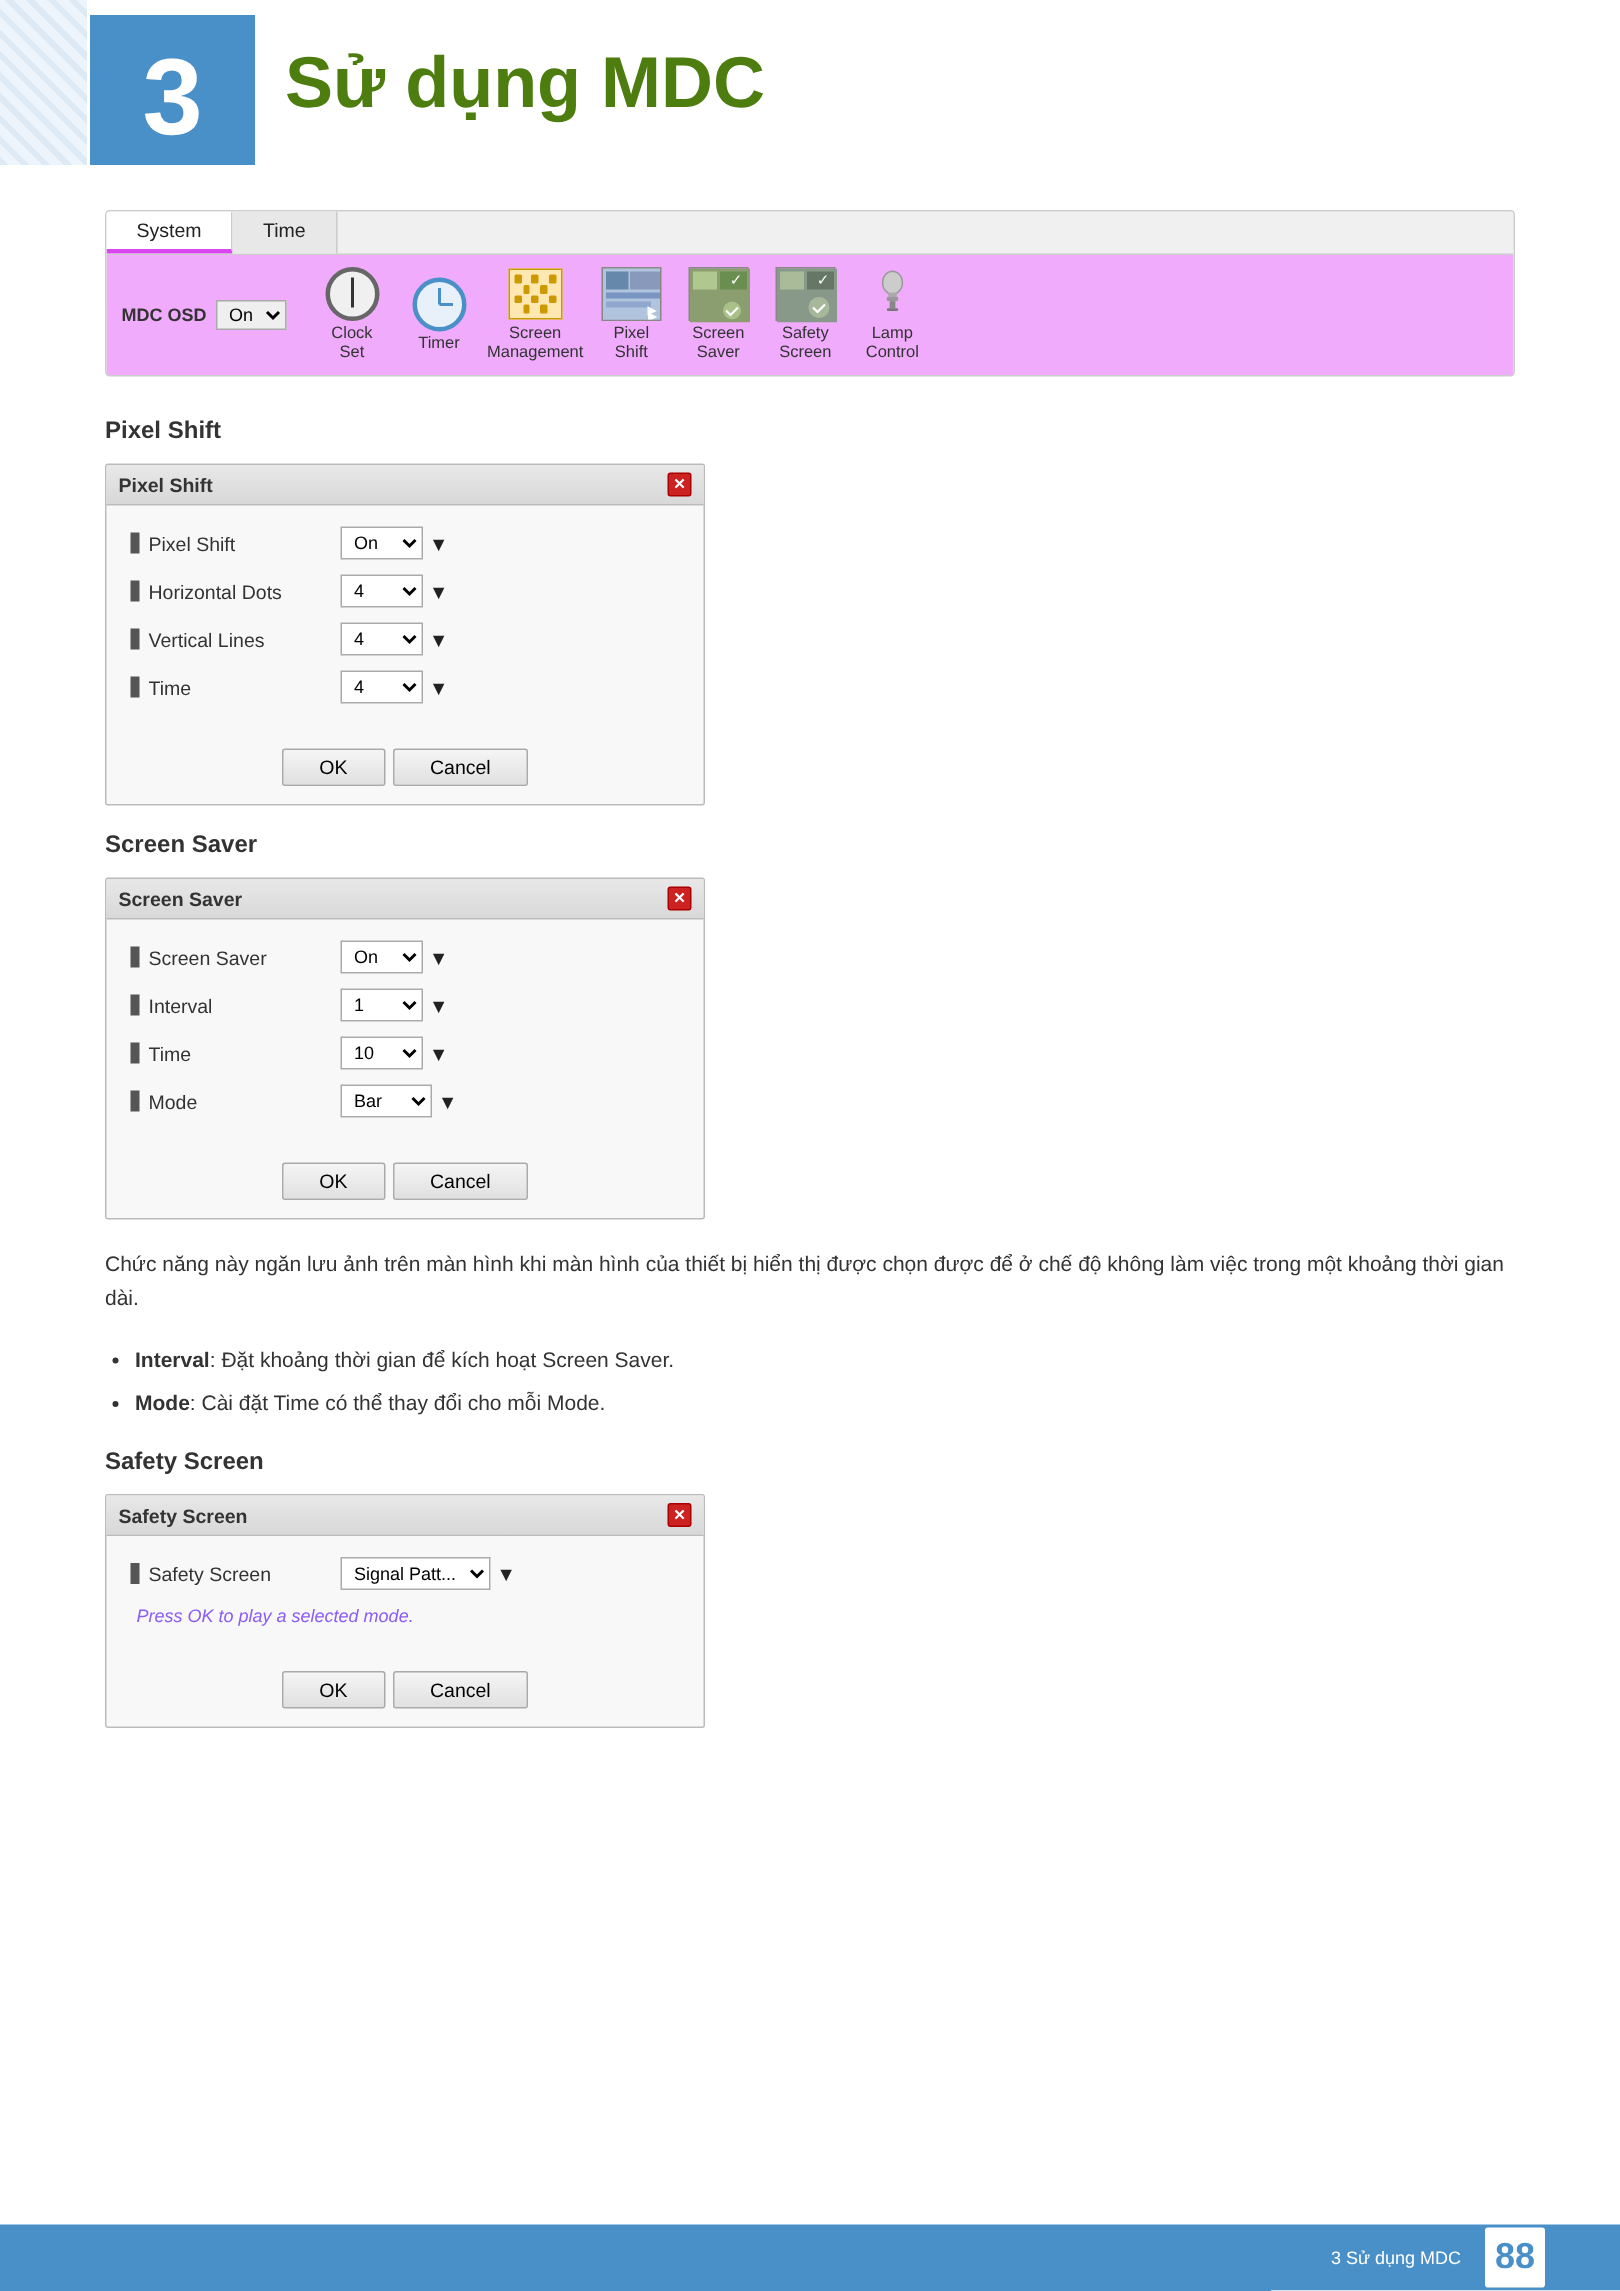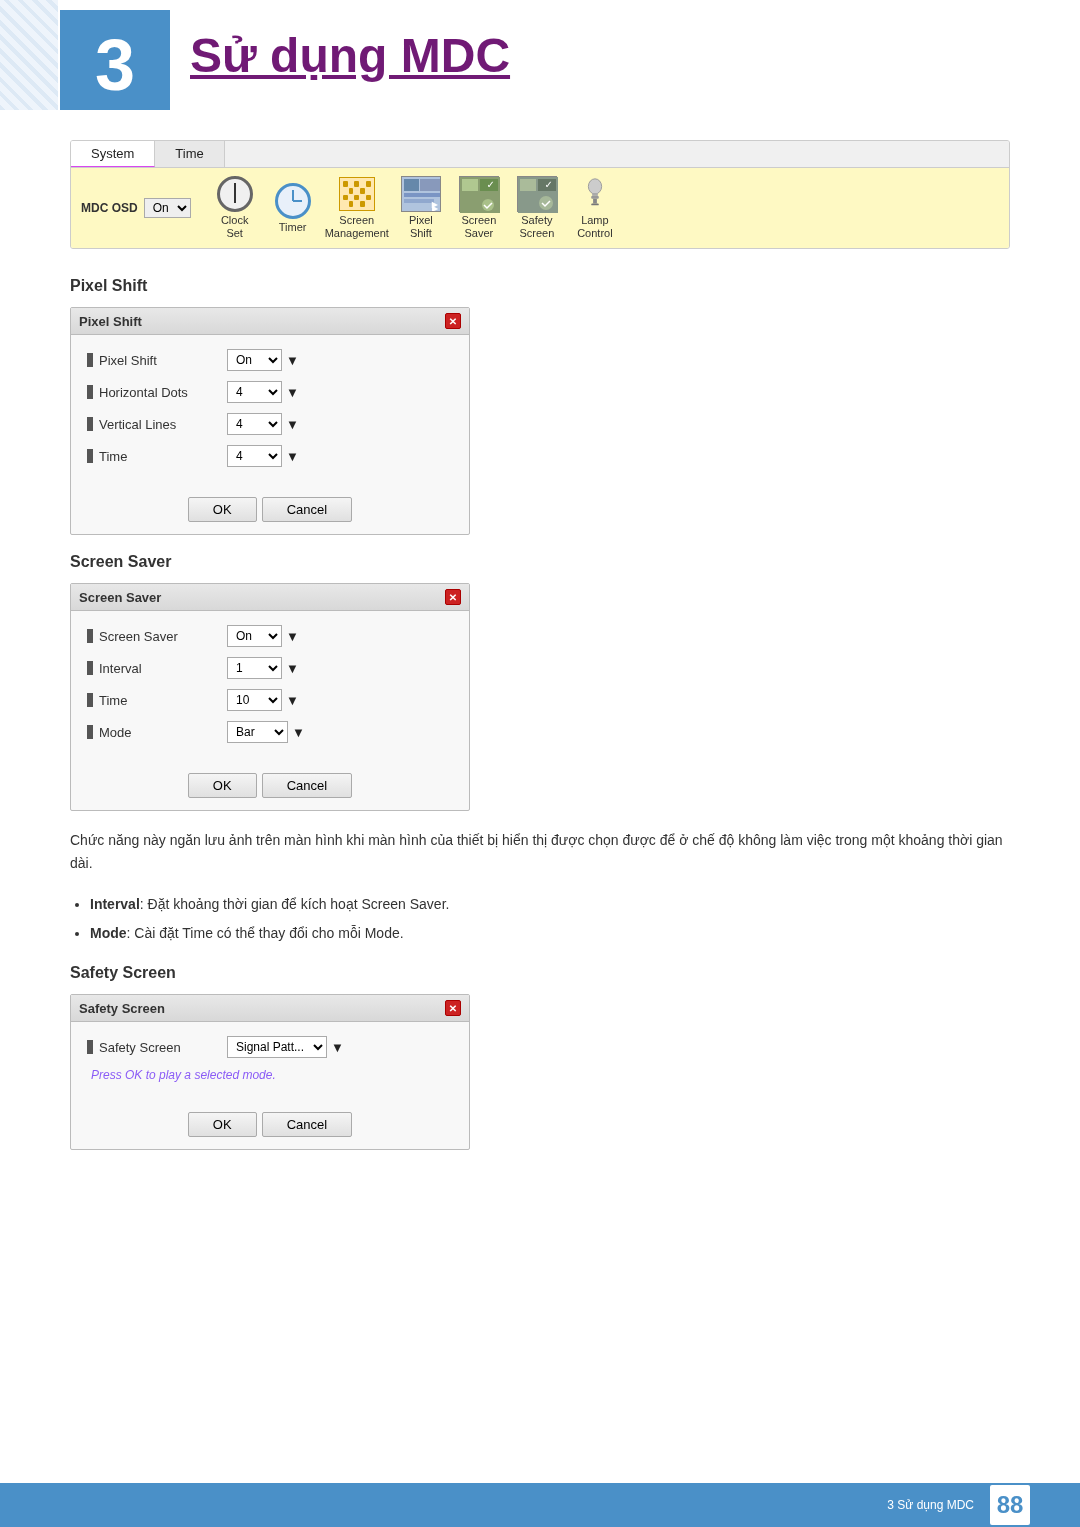--- a/index.html
+++ b/index.html
@@ -36,22 +36,21 @@
       font-size: 72px;
       font-weight: bold;
       color: #fff;
     }
     .header-title {
       position: absolute;
       left: 190px;
       top: 28px;
       font-size: 48px;
       font-weight: bold;
-      color: #701a75;
-      text-decoration: underline;
+      color: #4d7c0f;
     }
     .header-stripe {
       position: absolute;
       top: 0;
       left: 0;
       width: 58px;
       height: 110px;
       background: repeating-linear-gradient(
         45deg,
         #dde9f5,
@@ -90,28 +89,28 @@
     }
     .toolbar-tab {
       padding: 5px 20px;
       font-size: 13px;
       border-right: 1px solid #ccc;
       background: #e8e8e8;
       cursor: pointer;
     }
     .toolbar-tab.active {
       background: #fff;
-      border-bottom: 1px solid #d946ef;
+      border-bottom: 3px solid #d946ef;
     }
     .toolbar-body {
       display: flex;
       align-items: center;
       padding: 8px 10px;
       gap: 6px;
-      background: #fef9c3;
+      background: #f0abfc;
     }
     .mdc-osd-control {
       display: flex;
       align-items: center;
       gap: 6px;
       margin-right: 12px;
     }
     .mdc-osd-label {
       font-size: 12px;
       font-weight: bold;

